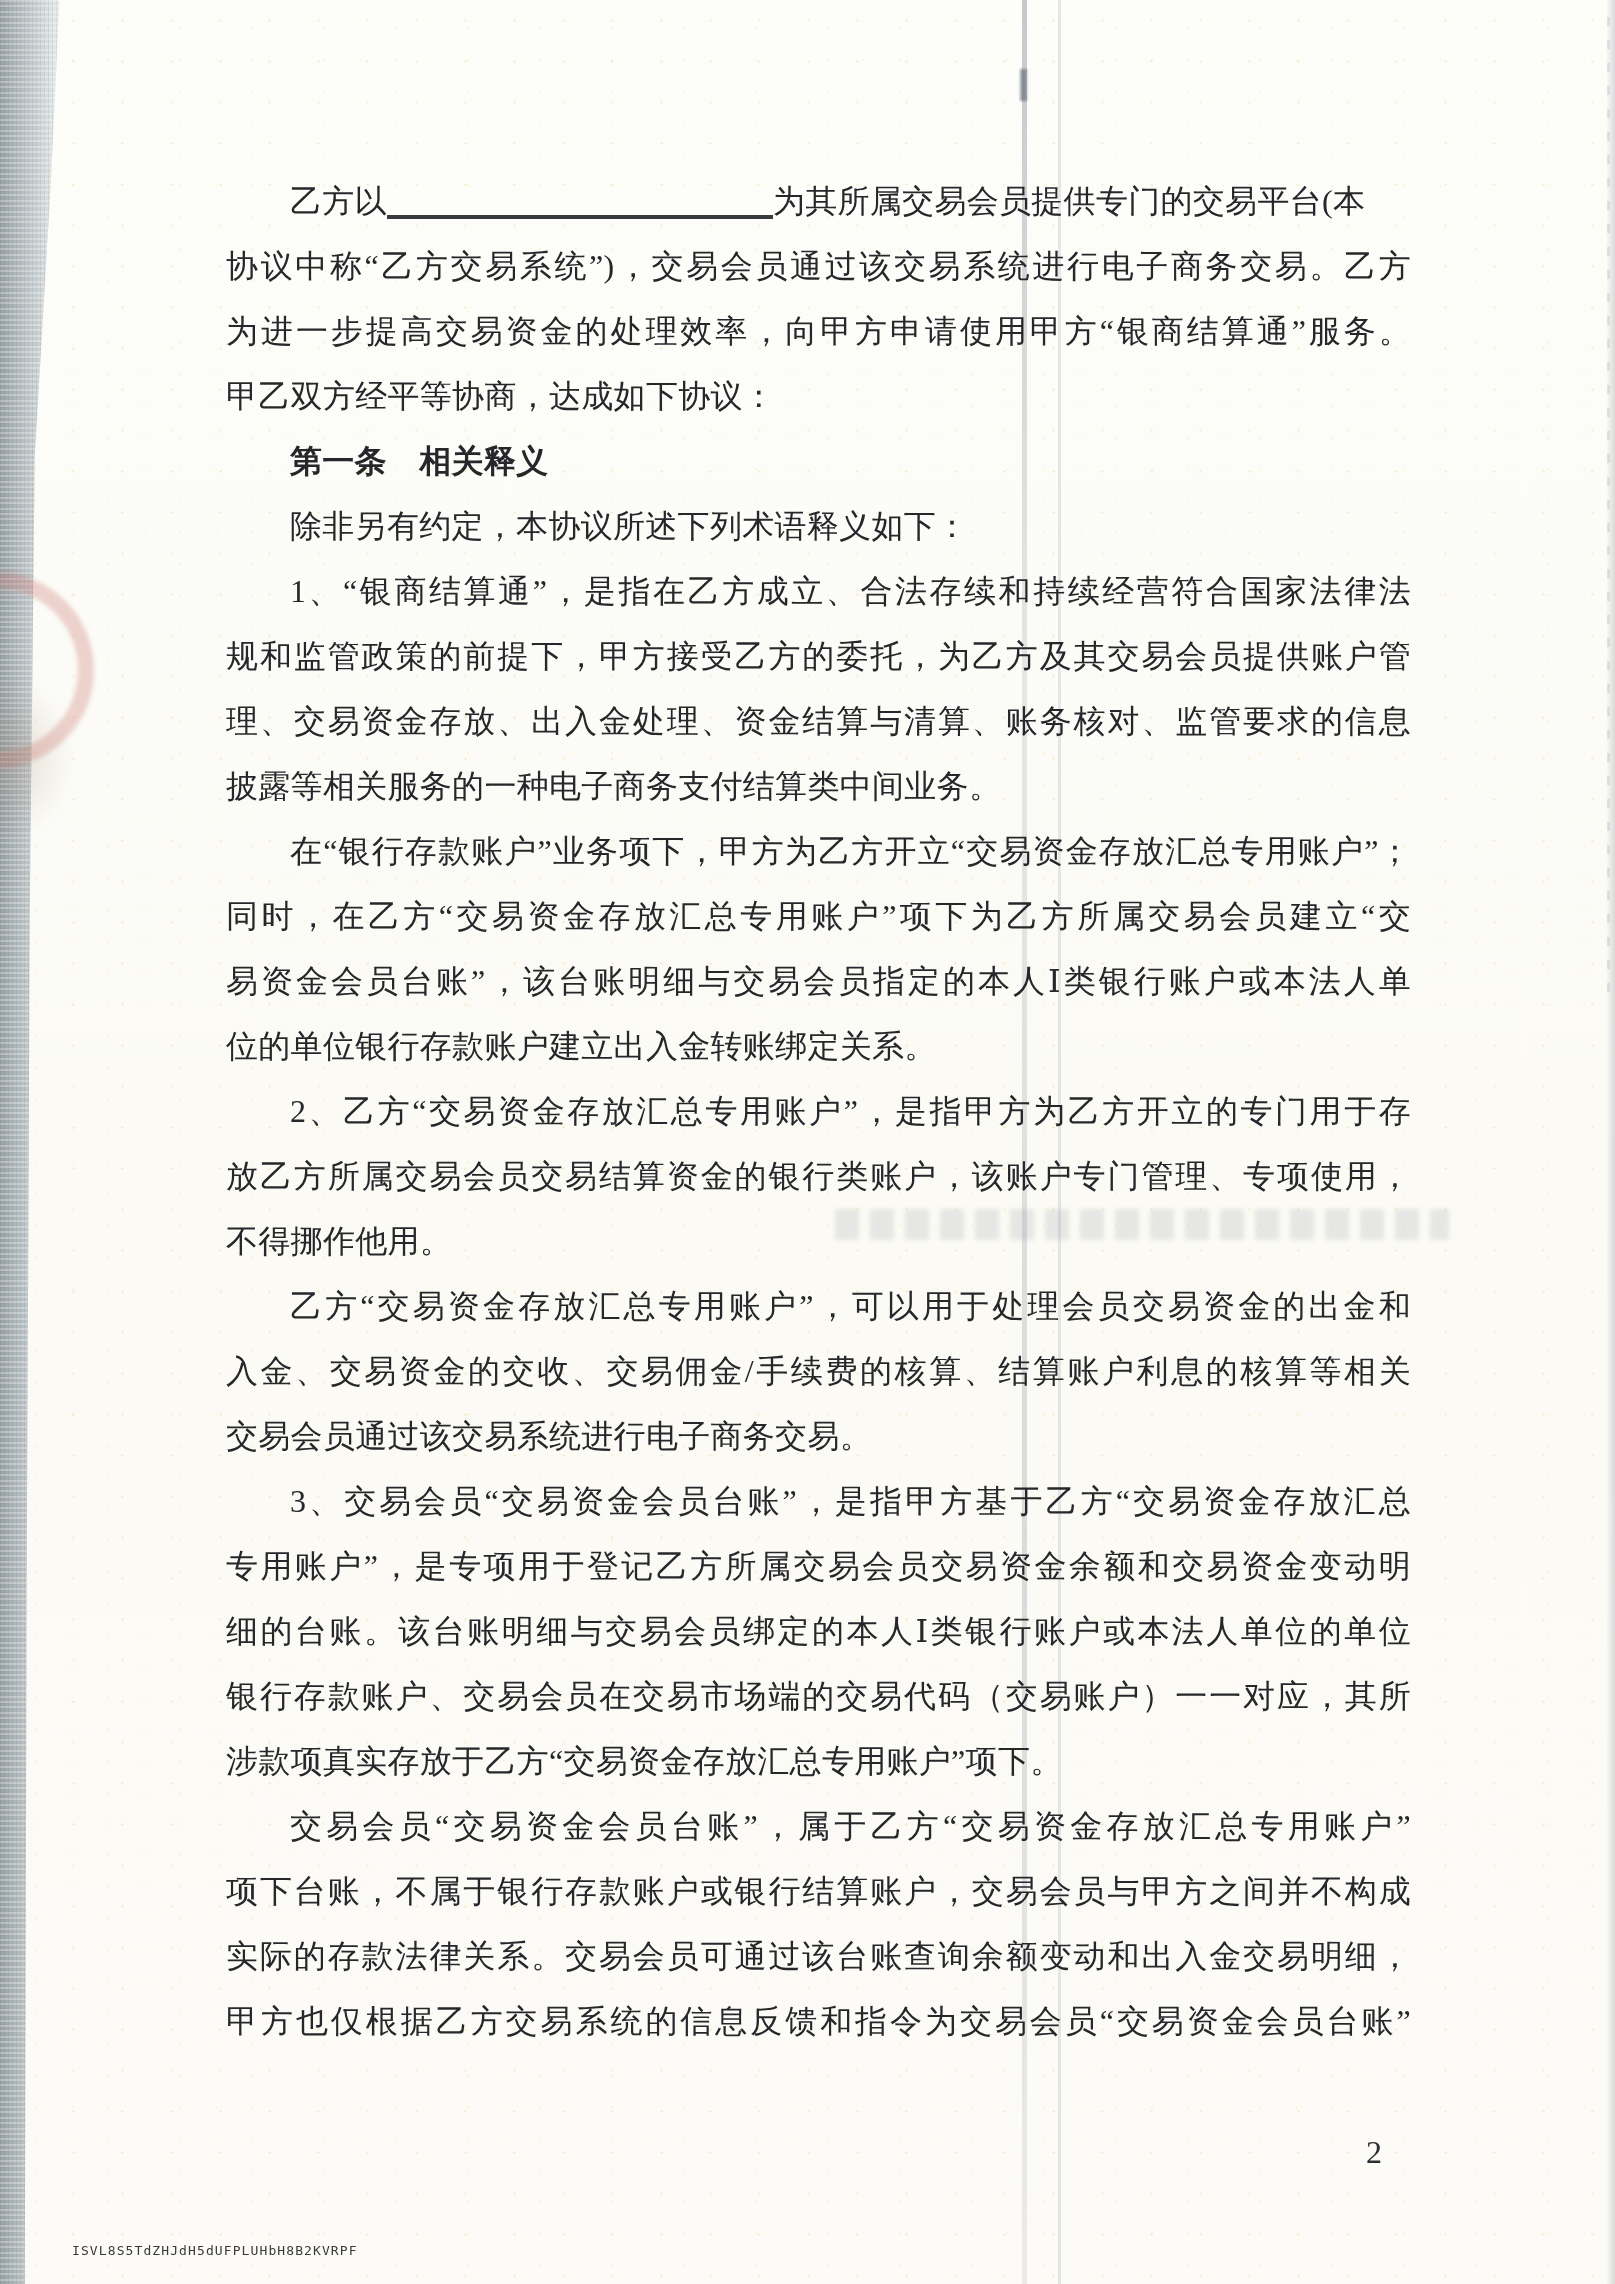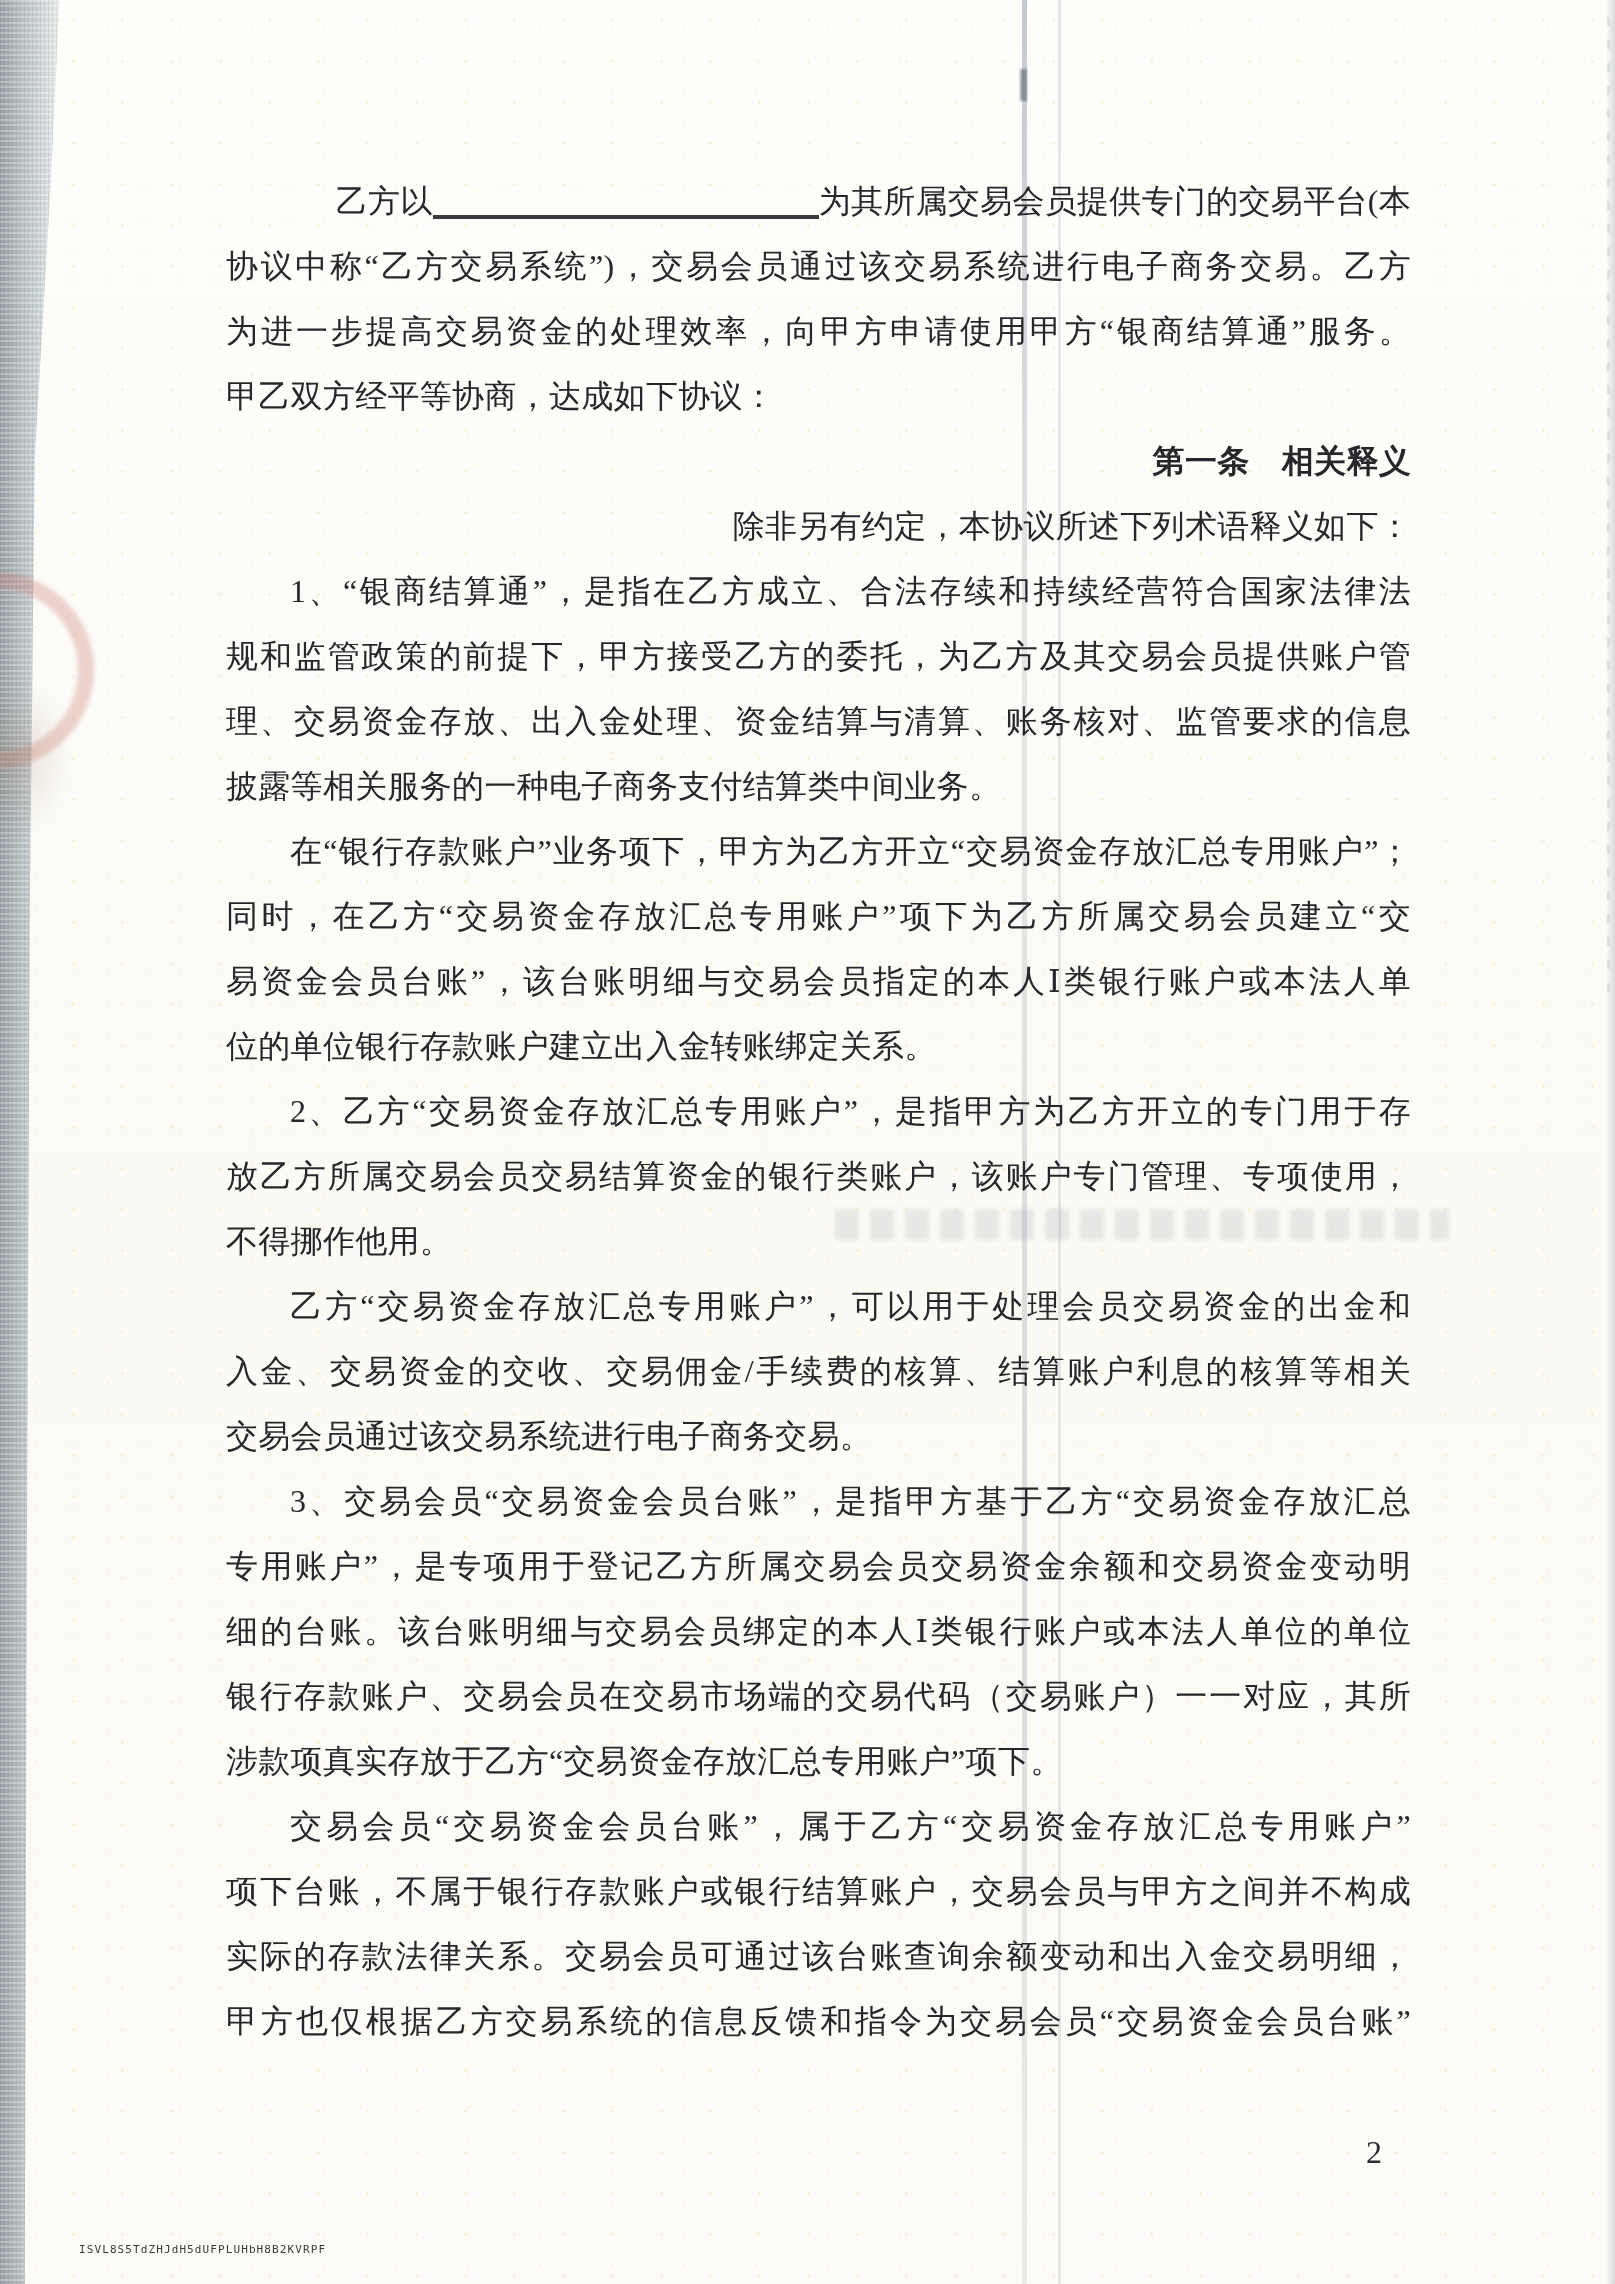--- a/index.html
+++ b/index.html
@@ -82,34 +82,34 @@
   .content {
     position:absolute; left:226px; top:169px; width:1185px;
     font-size:32px; line-height:65px; letter-spacing:0.3px;
     color:#26272b;
   }
   .line { height:65px; white-space:nowrap; }
   .line.fill {
     white-space:normal;
     text-align:justify; text-align-last:justify; text-justify:inter-character;
   }
-  .line.indent { text-indent:64px;text-align:right; }
+  .line.indent { text-indent:64px; }
   .line.heading { font-weight:bold; }
   .blank {
     display:inline-block; width:386px; height:27px;
     border-bottom:4.7px solid #383b3e; vertical-align:-6.7px;
   }
   .page-number {
     position:absolute; left:1366px; top:2134px;
     font-size:32px; color:#2a2d33; letter-spacing:0;
   }
   .scan-code {
-    position:absolute; left:79px; top:2243px;
+    position:absolute; left:72px; top:2243px;
     font-family:"DejaVu Sans Mono",monospace;
-    font-size:11px; letter-spacing:1.1px; color:#3a3a3a;
+    font-size:13px; letter-spacing:1.1px; color:#3a3a3a;
     filter:blur(0.3px);
   }
 </style>
 </head>
 <body>
 
 <div class="page">
   <div class="speckles"></div>
   <div class="edge-left"></div>
   <div class="seal-ring"></div>

